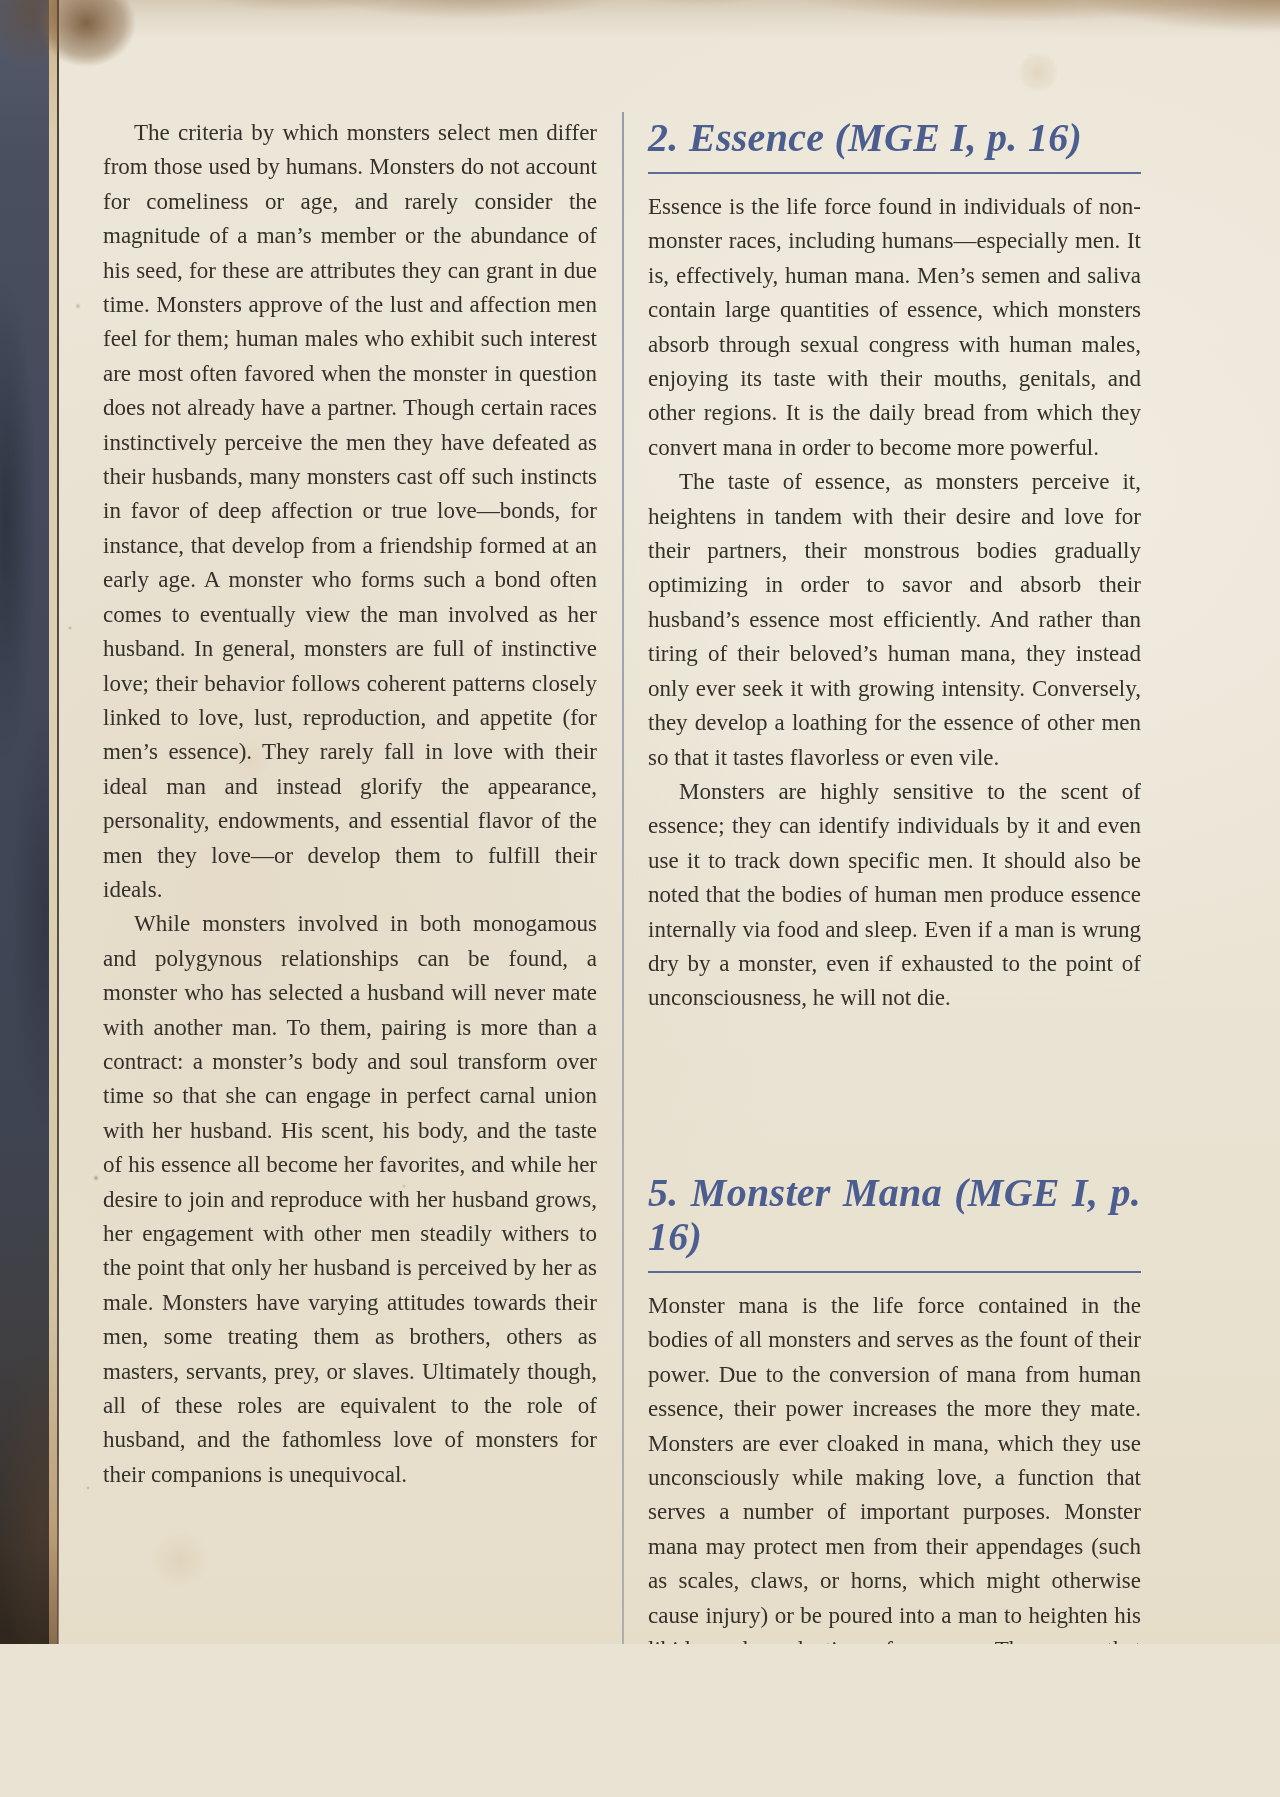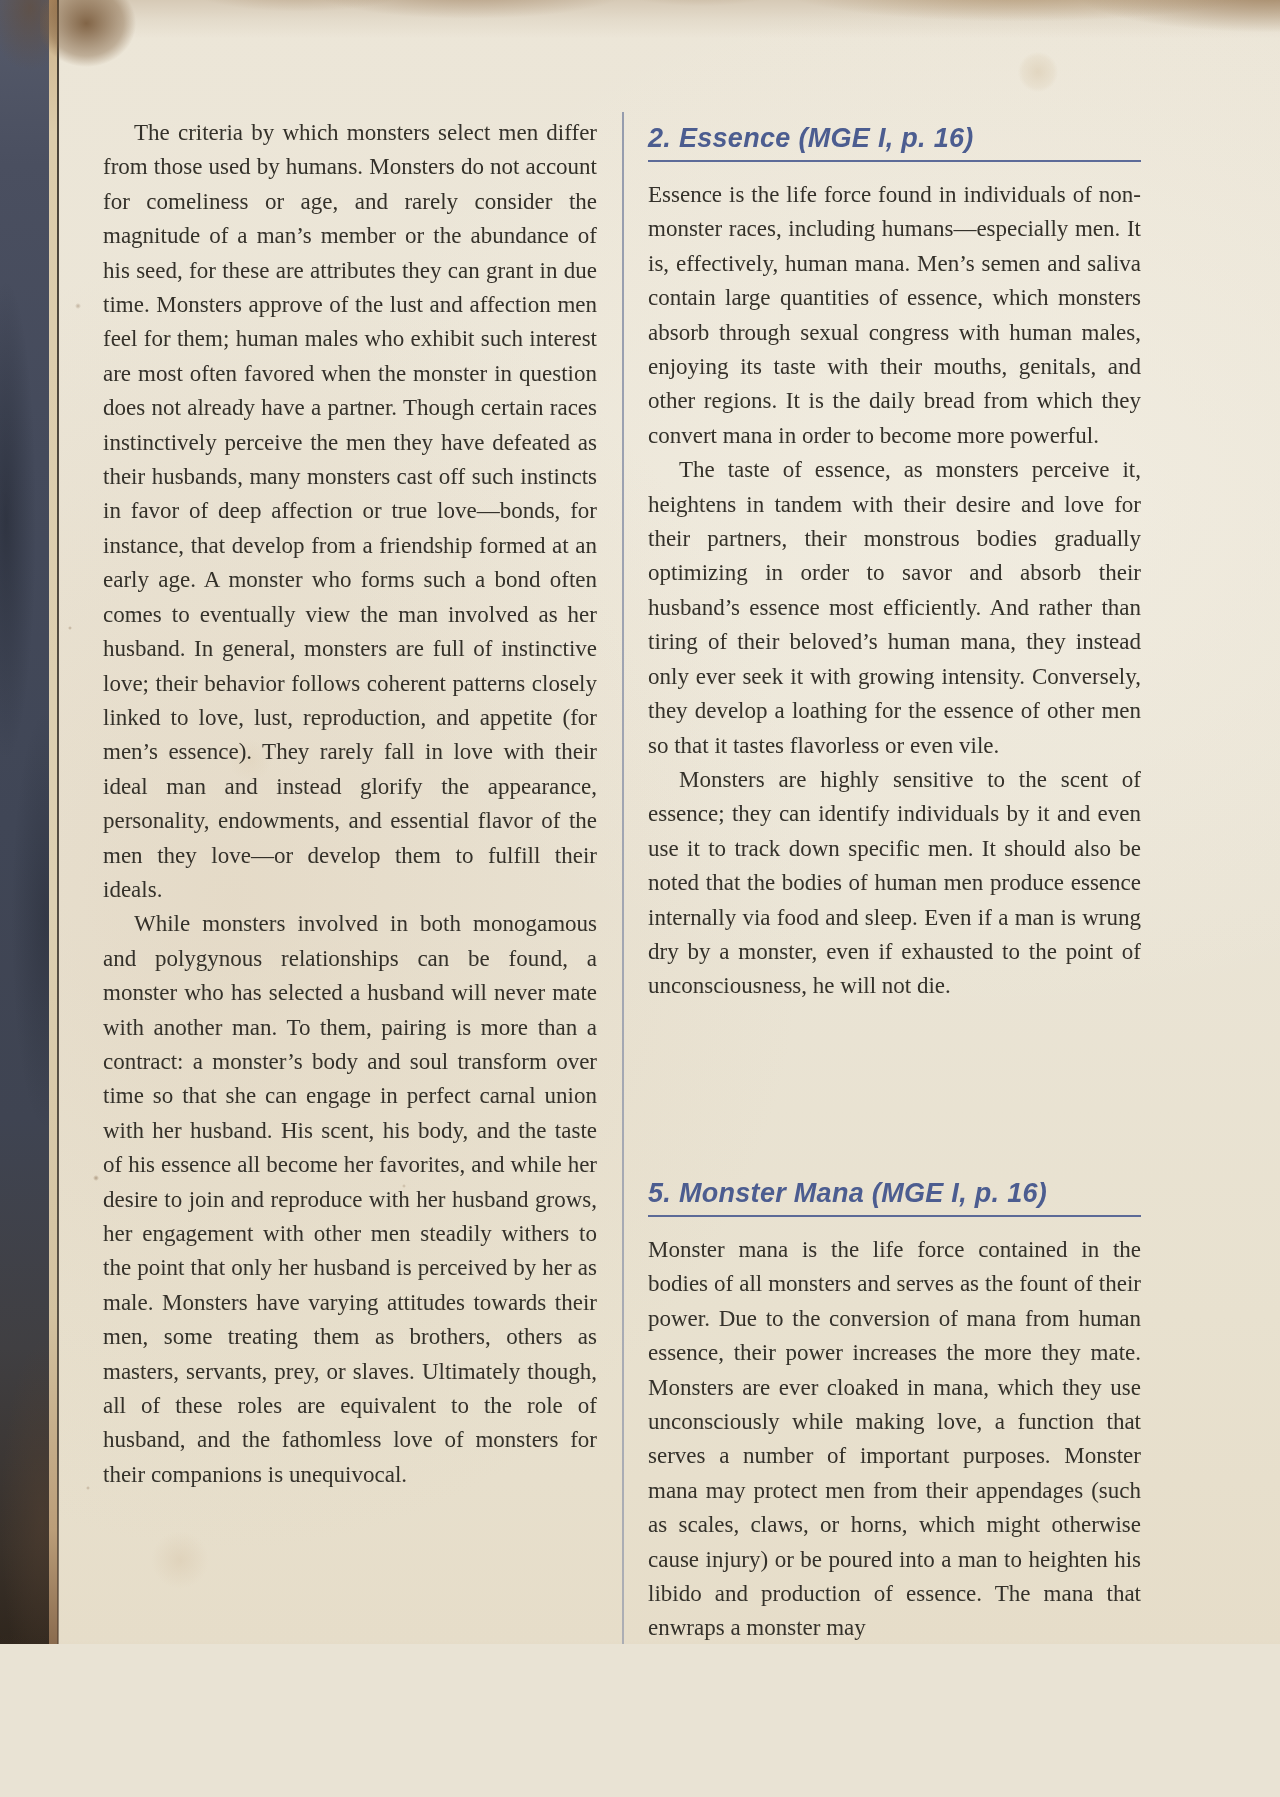--- a/index.html
+++ b/index.html
@@ -82,26 +82,26 @@
     font-family:"Liberation Serif", serif;
     font-size:23px; line-height:34.4px;
     text-align:justify;
   }
   .col p { margin:0; hyphens:auto; -webkit-hyphens:auto; }
   .col p.indent { text-indent:31px; }
   .col-left  { left:103px; top:116px; }
   .col-right { left:648px; top:104px; width:493px; }
 
   h2.section-heading {
-    font-family:Liberation Sans, sans-serif;
+    font-family:Liberation Serif, serif;
     font-style:italic; font-weight:700;
-    font-size:27px; line-height:44px; letter-spacing:.3px;
+    font-size:40px; line-height:44px; letter-spacing:.3px;
     color:#4c5d90;
     border-bottom:2px solid rgba(76,93,144,.9);
-    padding-bottom:0;
+    padding-bottom:12px;
     margin:12px 0 16px 0;
   }
   .sec { position:relative; }
   .sec2 { position:absolute; top:1067px; left:0; width:493px; }
   .sec2 h2.section-heading { margin-top:0; }
 </style>
 </head>
 <body>
 
 <div class="page">

